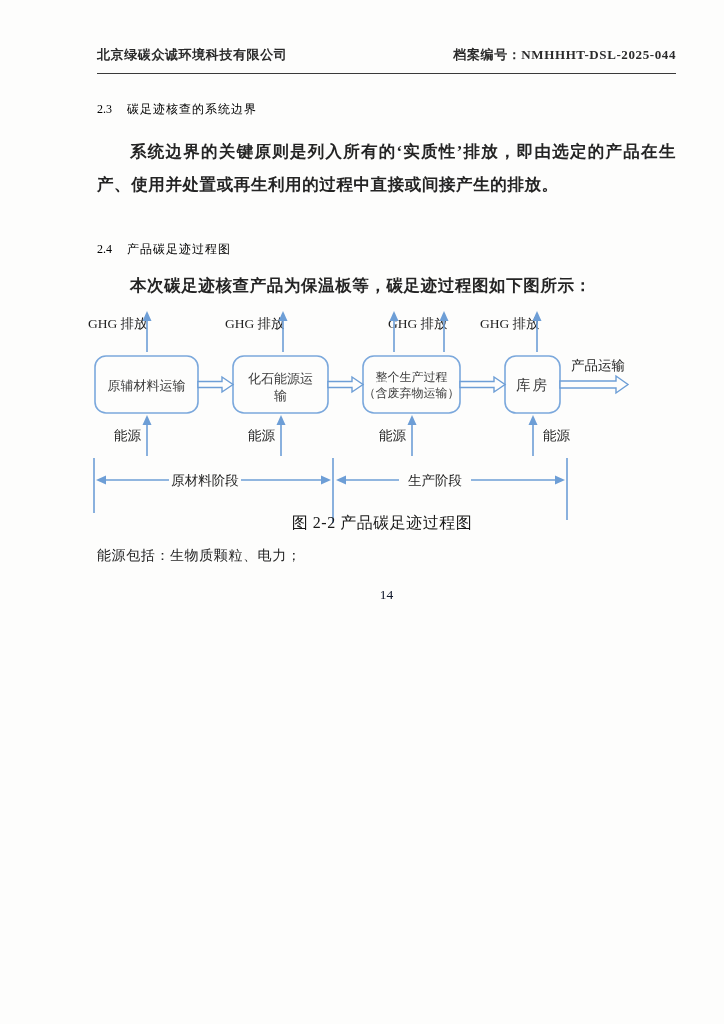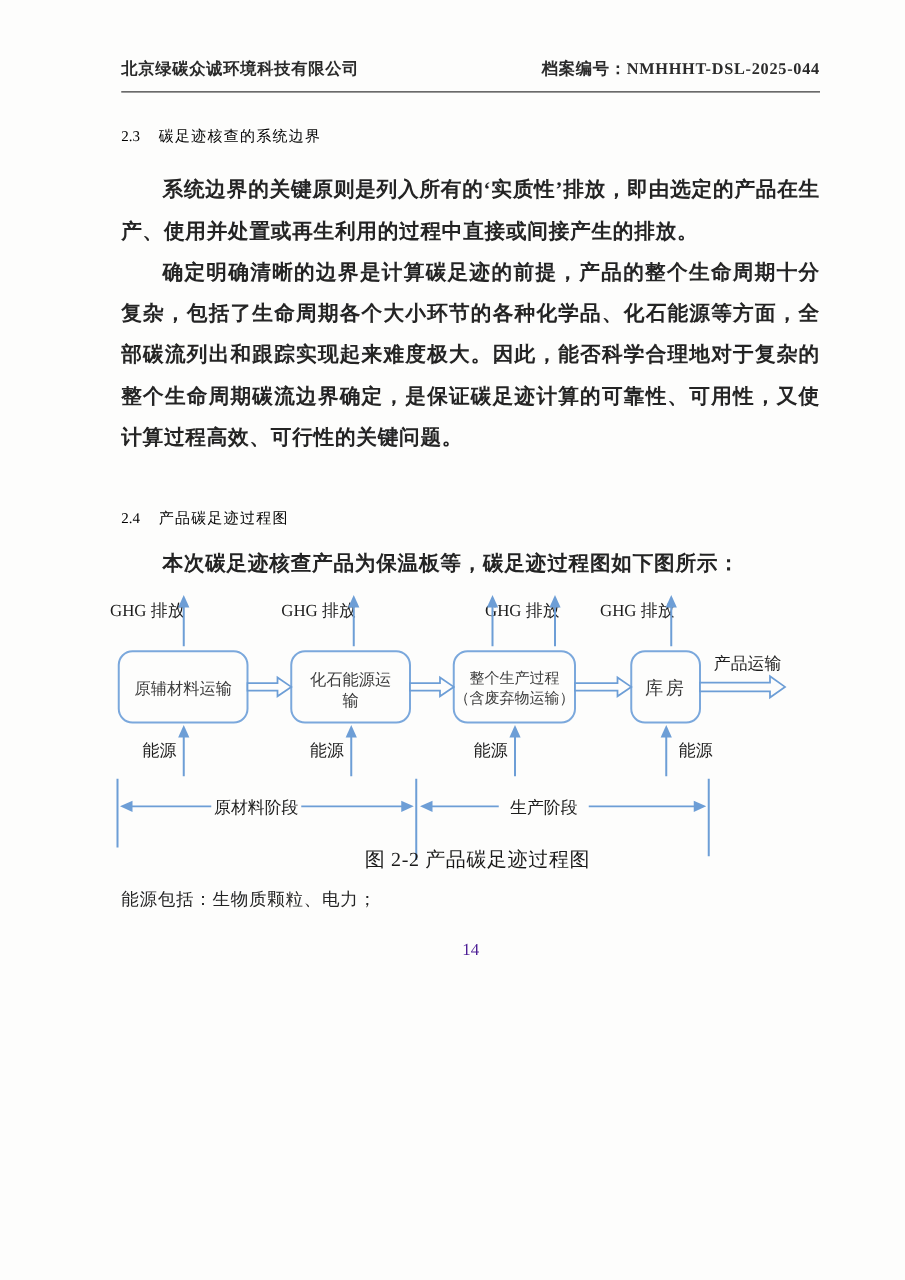--- a/index.html
+++ b/index.html
@@ -6,21 +6,21 @@
   html,body { margin:0; padding:0; background:#ffffff; }
   .page {
     position: relative;
     width: 724px;
     height: 1024px;
     margin: 0 auto;
     background: #fdfdfc;
     font-family: "Liberation Serif", "DejaVu Serif", serif;
     color: #242424;
     overflow: hidden;
-    padding: 46px 68px 0 97px;
+    padding: 46px 48px 0 97px;
   }
   .doc-header {
     display: flex;
     justify-content: space-between;
     align-items: baseline;
     font-size: 13px;
     font-weight: bold;
     color: #2a2a2a;
     letter-spacing: 0.6px;
     padding-bottom: 9px;
@@ -67,39 +67,38 @@
     margin: 3px 0 0 0;
     font-size: 14px;
     line-height: 30px;
     letter-spacing: 0.6px;
     color: #242424;
   }
   .page-number {
     margin-top: 16px;
     text-align: center;
     font-size: 13.5px;
-    color: #4c1d95;
+    color: #0f172a;
   }
 </style>
 </head>
 <body>
 
 <div class="page">
 
   <div class="doc-header">
     <span>北京绿碳众诚环境科技有限公司</span>
     <span>档案编号：NMHHHT-DSL-2025-044</span>
   </div>
 
   <div class="sec-heading">
     <span class="sec-num">2.3</span><span>碳足迹核查的系统边界</span>
   </div>
 
   <p class="body-par">系统边界的关键原则是列入所有的‘实质性’排放，即由选定的产品在生产、使用并处置或再生利用的过程中直接或间接产生的排放。</p>
-  <p class="body-par">确定明确清晰的边界是计算碳足迹的前提，产品的整个生命周期十分复杂，包括了生命周期各个大小环节的各种化学品、化石能源等方面，全部碳流列出和跟踪实现起来难度极大。因此，能否科学合理地对于复杂的整个生命周期碳流边界确定，是保证碳足迹计算的可靠性、可用性，又使计算过程高效、可行性的关键问题。</p>
 
   <div class="sec-heading sec-heading-2">
     <span class="sec-num">2.4</span><span>产品碳足迹过程图</span>
   </div>
 
   <p class="body-par">本次碳足迹核查产品为保温板等，碳足迹过程图如下图所示：</p>
 
   <div class="figure-wrap">
     <svg class="diagram-svg" width="560" height="230" viewBox="0 0 560 230">
 

